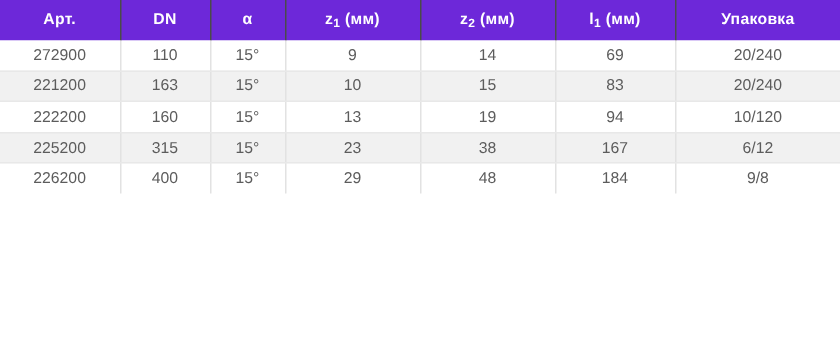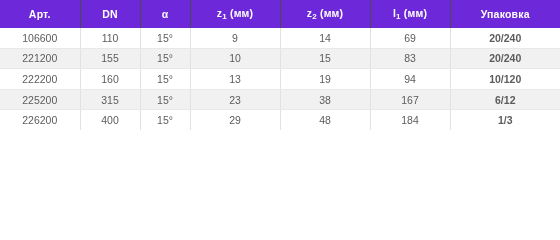--- a/index.html
+++ b/index.html
@@ -52,21 +52,20 @@
     font-size: 10.5px;
     color: #5c5c5c;
     text-align: center;
     vertical-align: middle;
     border-right: 1px solid #e2e2e2;
     border-bottom: 1px solid #e8e8e8;
     white-space: nowrap;
   }
   .spec-table tbody td:last-child {
     border-right: none;
-    font-weight: bold;
   }
 
   .spec-table tbody tr:nth-child(odd) td {
     background: #ffffff;
   }
   .spec-table tbody tr:nth-child(even) td {
     background: #f1f1f1;
   }
   .spec-table tbody tr:last-child td {
     border-bottom: none;
@@ -99,31 +98,31 @@
         <th><span>DN</span></th>
         <th><span>α</span></th>
         <th><span>z</span><sub>1</sub><span> (мм)</span></th>
         <th><span>z</span><sub>2</sub><span> (мм)</span></th>
         <th><span>l</span><sub>1</sub><span> (мм)</span></th>
         <th><span>Упаковка</span></th>
       </tr>
   </thead>
   <tbody>
       <tr>
-        <td>106600</td>
+        <td>272900</td>
         <td>110</td>
         <td>15°</td>
         <td>9</td>
         <td>14</td>
         <td>69</td>
         <td>20/240</td>
       </tr>
       <tr>
         <td>221200</td>
-        <td>155</td>
+        <td>163</td>
         <td>15°</td>
         <td>10</td>
         <td>15</td>
         <td>83</td>
         <td>20/240</td>
       </tr>
       <tr>
         <td>222200</td>
         <td>160</td>
         <td>15°</td>
@@ -141,16 +140,16 @@
         <td>167</td>
         <td>6/12</td>
       </tr>
       <tr>
         <td>226200</td>
         <td>400</td>
         <td>15°</td>
         <td>29</td>
         <td>48</td>
         <td>184</td>
-        <td>1/3</td>
+        <td>9/8</td>
       </tr>
     </tbody>
 </table>
 
 </body></html>

